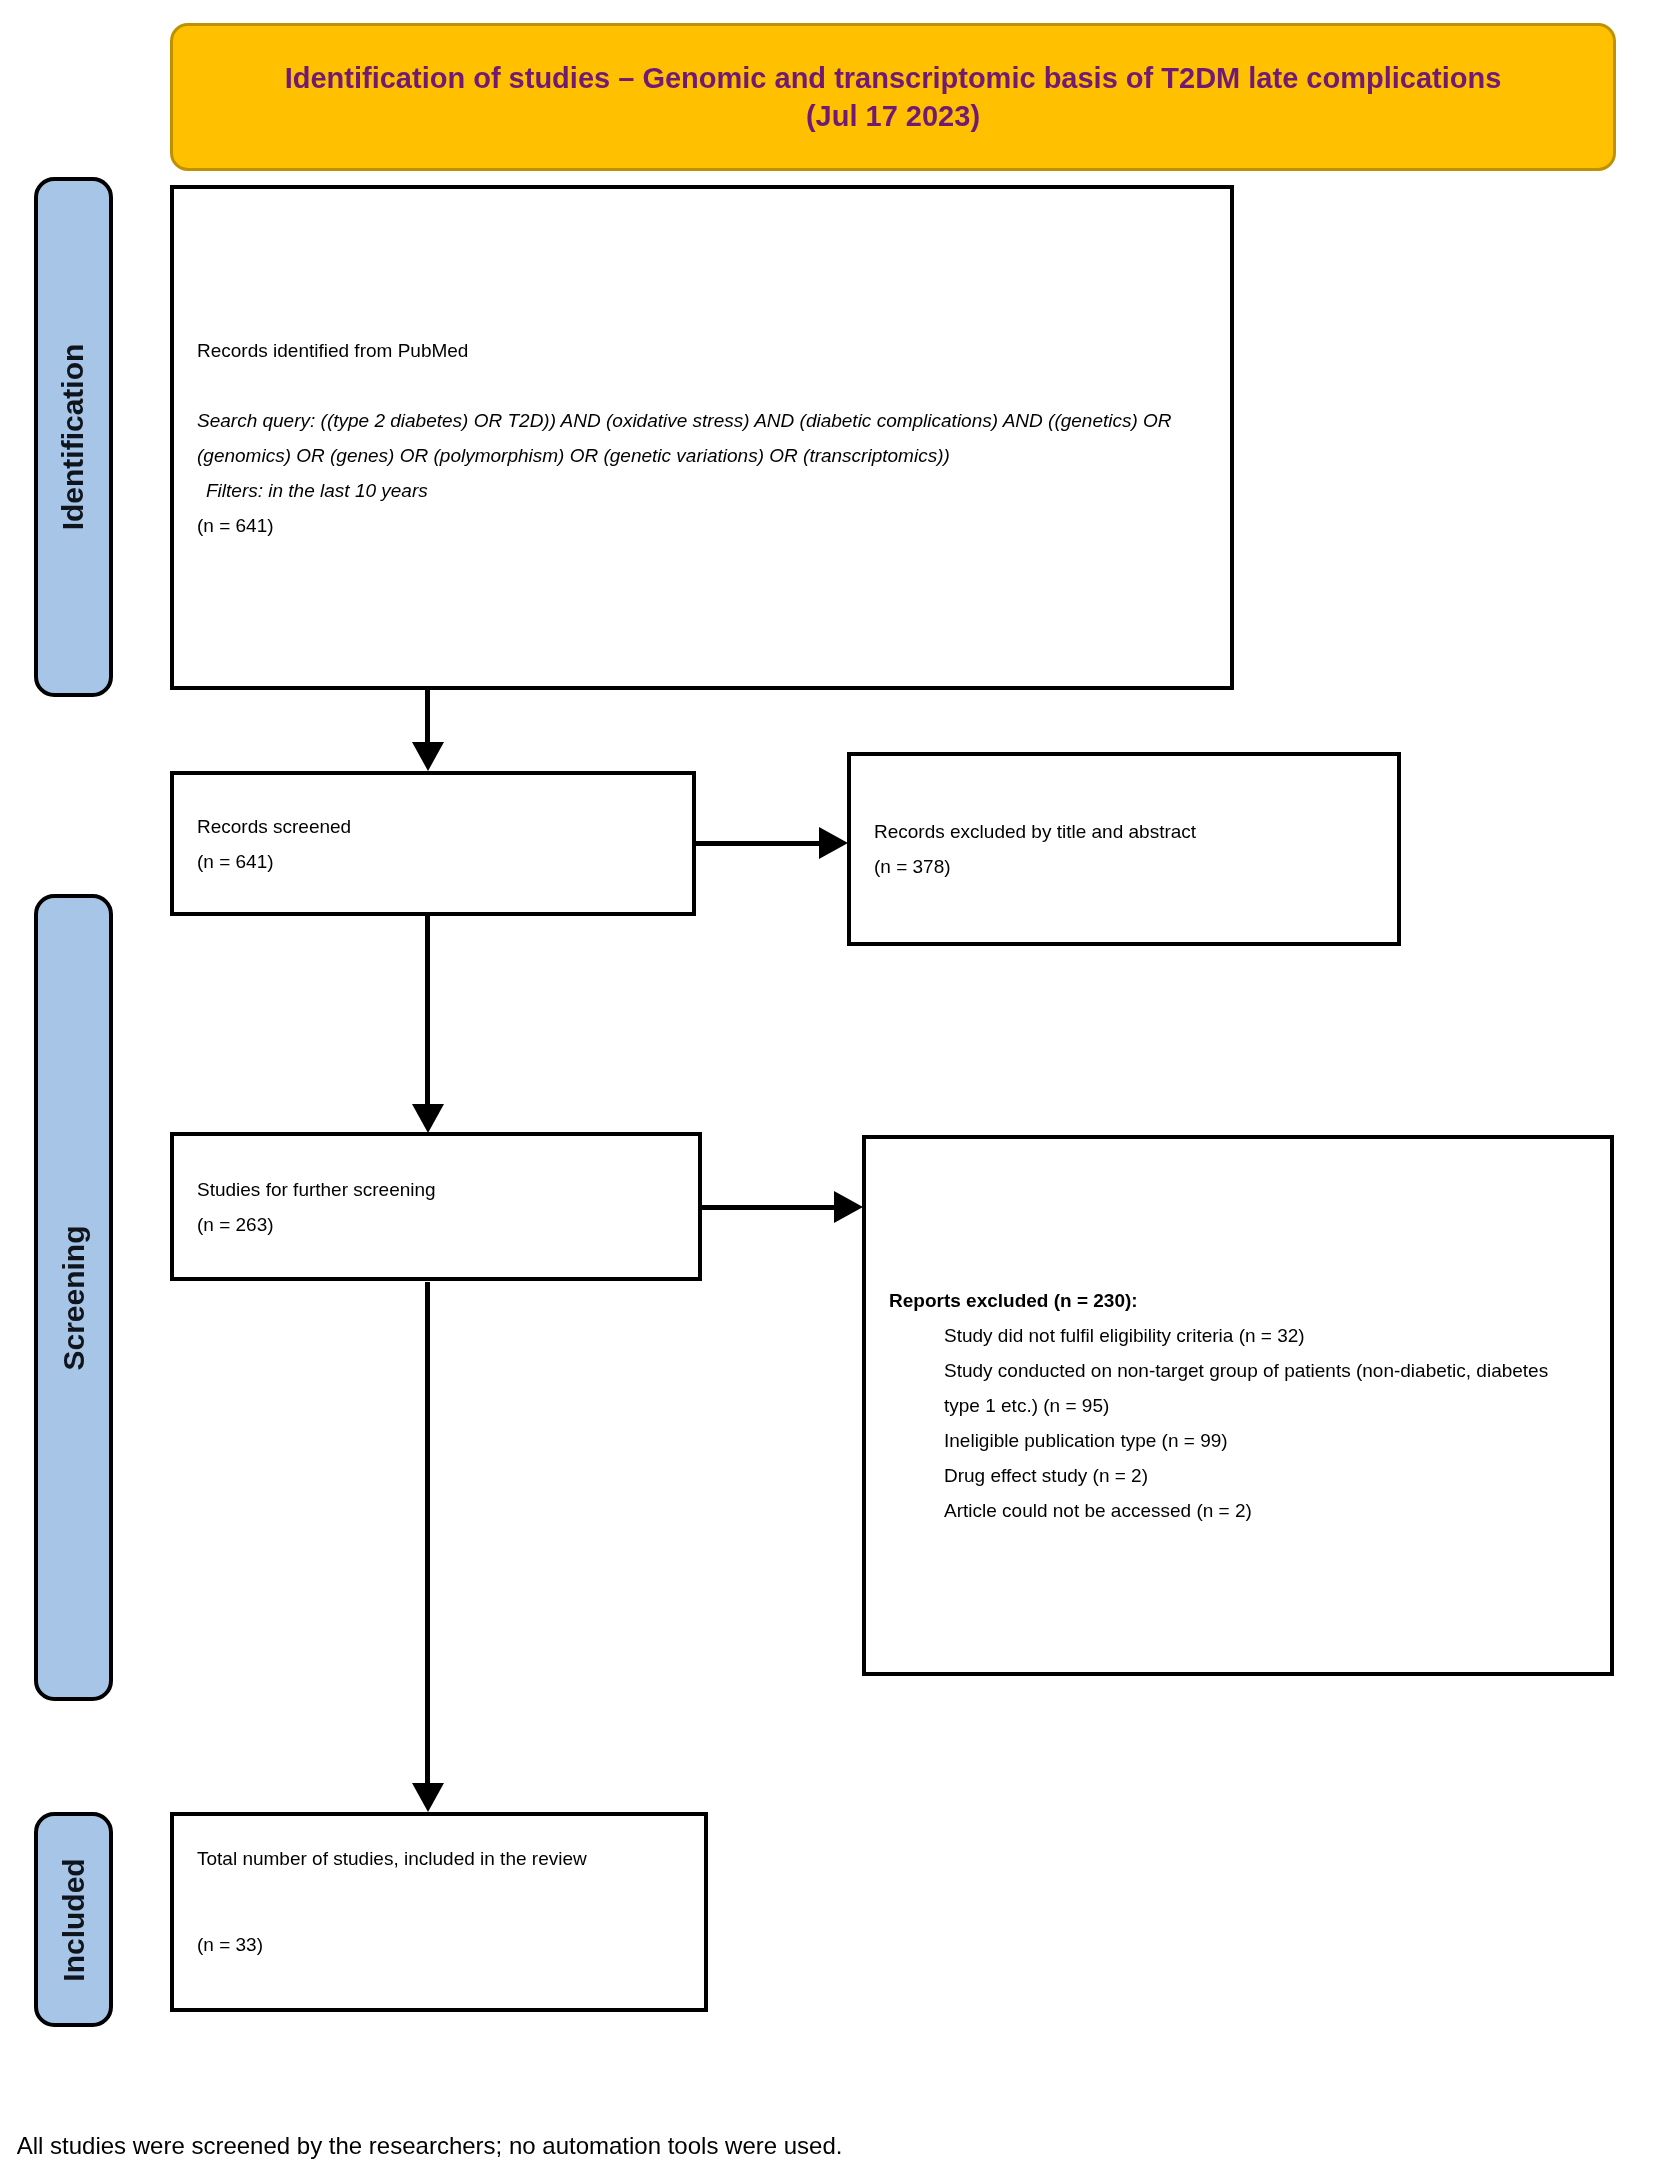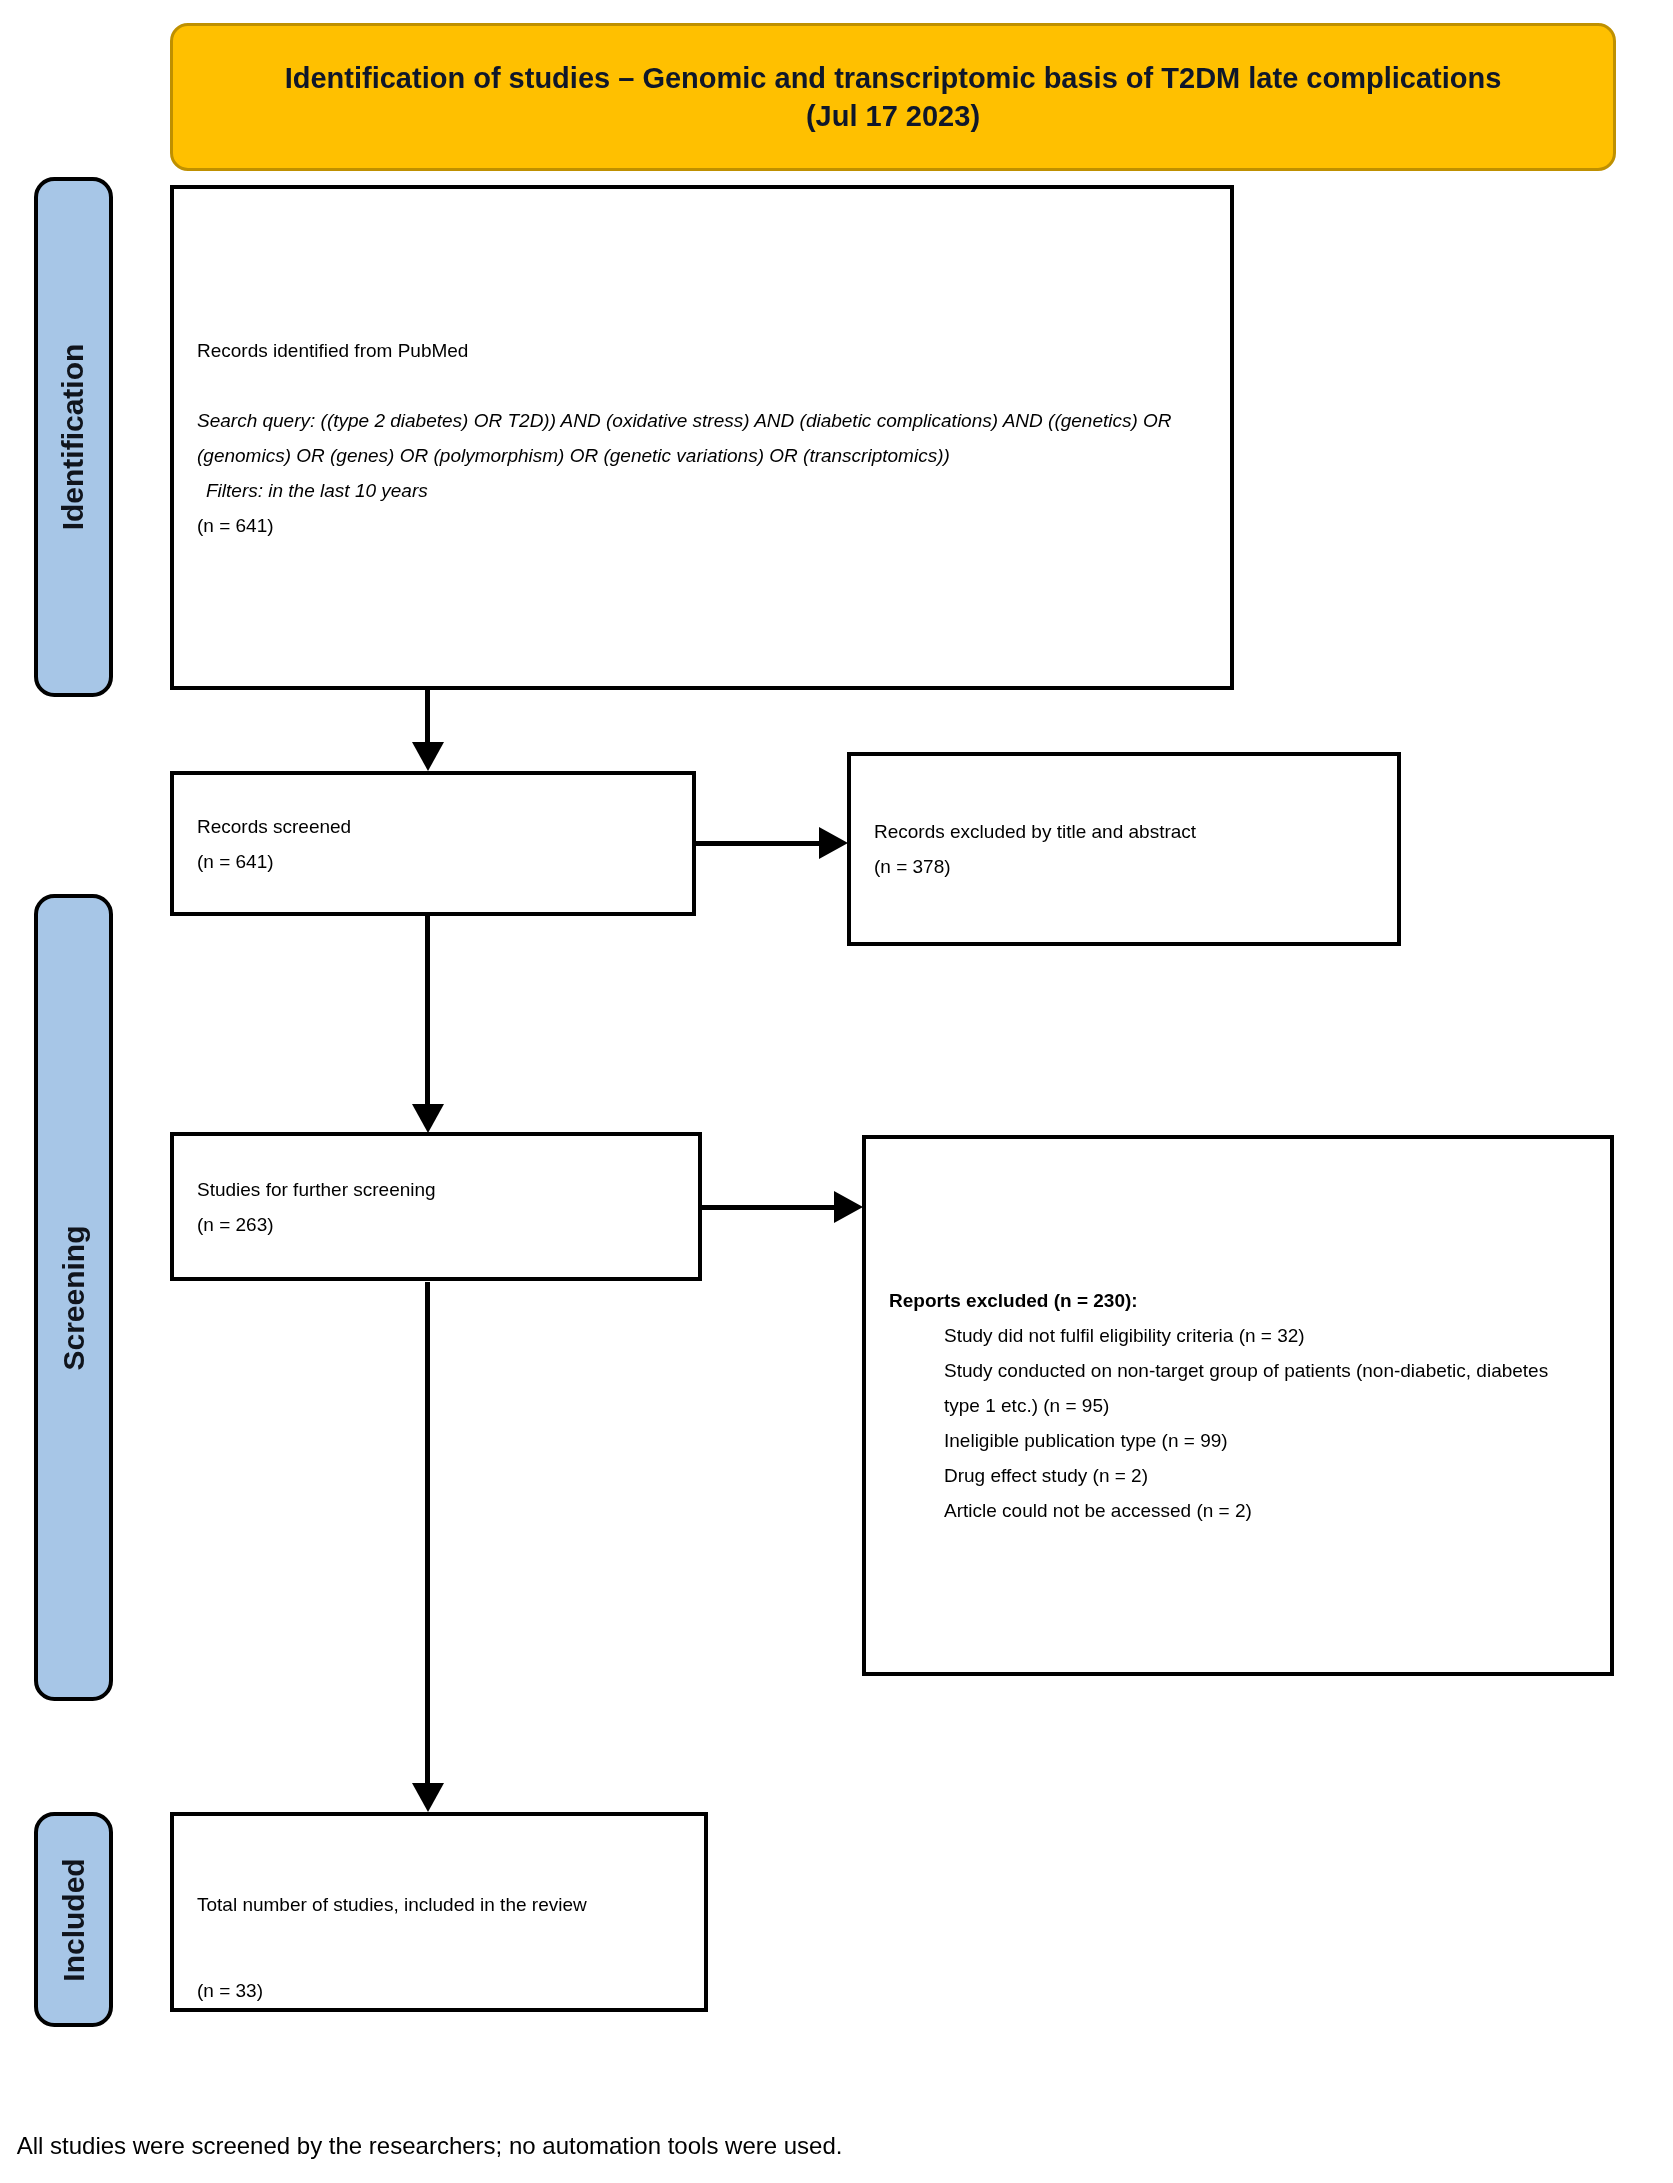--- a/index.html
+++ b/index.html
@@ -23,21 +23,21 @@
     border: 3.6px solid #BF9000;
     border-radius: 18px;
     display: flex;
     flex-direction: column;
     justify-content: center;
     align-items: center;
     text-align: center;
     font-weight: bold;
     font-size: 29px;
     line-height: 38px;
-    color: #0f172a;
+    color: #701a75;
   }
 
   
   .stage {
     position: absolute;
     left: 34px;
     width: 79px;
     background: #A7C6E7;
     border: 4.8px solid #000000;
     border-radius: 20.3px;
@@ -66,21 +66,21 @@
     display: flex;
     flex-direction: column;
     justify-content: center;
     padding: 0 24px 0 23px;
   }
   .box-identified     { left: 170px;  top: 185px;  width: 1064px; height: 505px; padding-right: 51px; }
   .box-screened       { left: 170px;  top: 771px; width: 526px;  height: 145px; }
   .box-excluded       { left: 847px; top: 752px; width: 554px;  height: 194px; }
   .box-further        { left: 170px;  top: 1132px; width: 532px;  height: 149px; }
   .box-reports        { left: 862px; top: 1135px; width: 752px; height: 541px; padding-right: 24px; }
-  .box-included-total { left: 170px;  top: 1812px; width: 538px;  height: 200px; justify-content: flex-end; padding-top: 25px; gap: 8px; }
+  .box-included-total { left: 170px;  top: 1812px; width: 538px;  height: 200px; justify-content: flex-start; padding-top: 25px; gap: 8px; }
 
   .italic  { font-style: italic; }
   .filters { padding-left: 9px; }
   .spacer  { height: 35px; }
   .bold-heading { font-weight: bold; }
   .report-item { margin-left: 55px; }
 
   
   .vline { position: absolute; width: 4.8px;  background: #000000; }
   .hline { position: absolute; height: 4.8px; background: #000000; }

